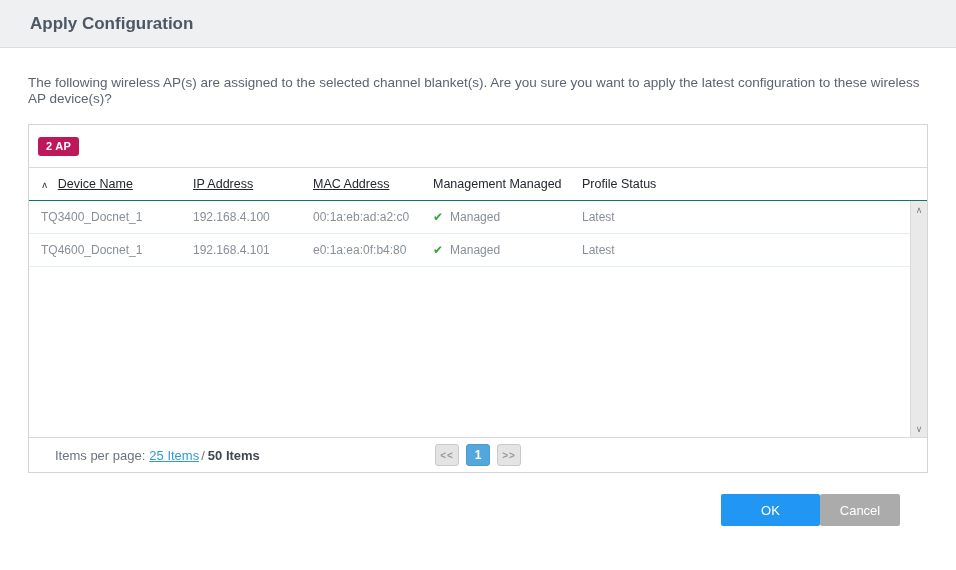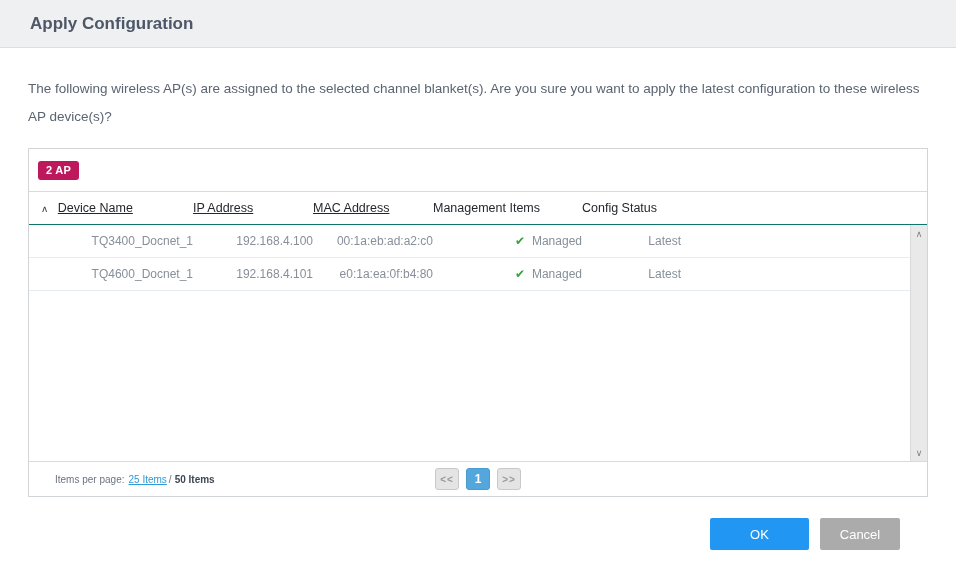--- a/index.html
+++ b/index.html
@@ -9,21 +9,21 @@
   .dialog { width: 956px; height: 570px; background: #fff; overflow: hidden; }
 
   .dialog-header {
     height: 48px; background: #eef0f2; border-bottom: 1px solid #dcdfe2;
     display: flex; align-items: center; padding-left: 30px; text-align: right;
   }
   .dialog-title { font-size: 17px; font-weight: bold; color: #4d5765; }
 
   .dialog-body { padding: 0 28px; }
   .message {
-    margin-top: 27px; font-size: 13.5px; color: #5b6472; line-height: 28px;
+    margin-top: 27px; font-size: 13.5px; color: #5b6472; line-height: 16px;
     max-width: 902px;
   }
 
   .table-panel {
     margin-top: 17px; border: 1px solid #d2d5d8; background: #fff;
   }
   .badge-row {
     height: 43px; border-bottom: 1px solid #d8dbde;
     display: flex; align-items: center; padding-left: 9px;
   }
@@ -38,21 +38,21 @@
     align-items: center; padding-left: 12px;
   }
   .header-row {
     height: 33px; border-bottom: 1px solid #0f766e;
     font-size: 12.5px; color: #23282e;
   }
   .header-cell { white-space: nowrap; }
   .header-cell.sortable .hlabel { text-decoration: underline; cursor: pointer; }
   .sort-icon { font-size: 10px; color: #3a424c; margin-right: 6px; display: inline-block; transform: scaleY(.9); }
 
-  .rows-area { position: relative; height: 236px; text-align: right; }
+  .rows-area { position: relative; height: 236px; }
   .rows-clip { margin-right: 17px; }
   .table-row {
     height: 33px; border-bottom: 1px solid #e3edf4;
     font-size: 12px; color: #878f99;
   }
   .cell { white-space: nowrap; overflow: hidden; }
   .check-icon { color: #35a33a; font-weight: bold; font-size: 12px; margin-right: 7px; }
 
   .scrollbar {
     position: absolute; top: 0; right: 0; bottom: 0; width: 17px;
@@ -61,21 +61,21 @@
   }
   .scroll-btn {
     height: 17px; display: flex; align-items: center; justify-content: center;
     color: #7d7d7d; font-size: 9px; cursor: pointer; user-select: none;
   }
 
   .pagination-row {
     height: 35px; border-top: 1px solid #d8dbde; position: relative;
     display: flex; align-items: center;
   }
-  .items-per-page { padding-left: 26px; font-size: 10px; color: #6b7480; }
+  .items-per-page { padding-left: 26px; font-size: 13px; color: #6b7480; }
   .items-link { color: #2e9bd6; text-decoration: underline; cursor: pointer; margin-left: 4px; }
   .items-sep { margin: 0 3px 0 2px; color: #6b7480; }
   .items-total { font-weight: bold; color: #3f4752; }
 
   .pager {
     position: absolute; left: 50%; transform: translateX(-50%);
     display: flex; gap: 7px; align-items: center;
   }
   .page-btn {
     min-width: 24px; height: 22px; border-radius: 3px; border: 1px solid #c9c9c9;
@@ -83,21 +83,21 @@
     display: flex; align-items: center; justify-content: center;
     cursor: pointer; letter-spacing: 1px;
   }
   .page-btn.current {
     background: #53a7dc; border-color: #4a9bd0; color: #fff;
     font-size: 12px; letter-spacing: 0;
   }
 
   .dialog-footer {
     margin-top: 21px; padding-right: 28px;
-    display: flex; justify-content: flex-end; gap: 11px;
+    display: flex; justify-content: flex-end; 
   }
   .btn {
     height: 32px; border: none; border-radius: 2px; color: #fff;
     font-size: 13px; font-family: inherit; cursor: pointer;
     display: flex; align-items: center; justify-content: center;
   }
   .btn-ok { width: 99px; background: #2196f3; }
   .btn-cancel { width: 80px; background: #ababab; text-align: center; }
 </style>
 </head>
@@ -124,24 +124,24 @@
           <span class="sort-icon">∧</span>
           <span class="hlabel">Device Name</span>
         </div>
         <div class="header-cell sortable">
           <span class="hlabel">IP Address</span>
         </div>
         <div class="header-cell sortable">
           <span class="hlabel">MAC Address</span>
         </div>
         <div class="header-cell">
-          <span class="hlabel">Management Items</span>
+          <span class="hlabel">Management Managed</span>
         </div>
         <div class="header-cell">
-          <span class="hlabel">Config Status</span>
+          <span class="hlabel">Profile Status</span>
         </div>
       </div>
 
       <div class="rows-area">
         <div class="rows-clip">
 
           <div class="table-row grid-cols">
             <div class="cell">TQ3400_Docnet_1</div>
             <div class="cell">192.168.4.100</div>
             <div class="cell">00:1a:eb:ad:a2:c0</div>

